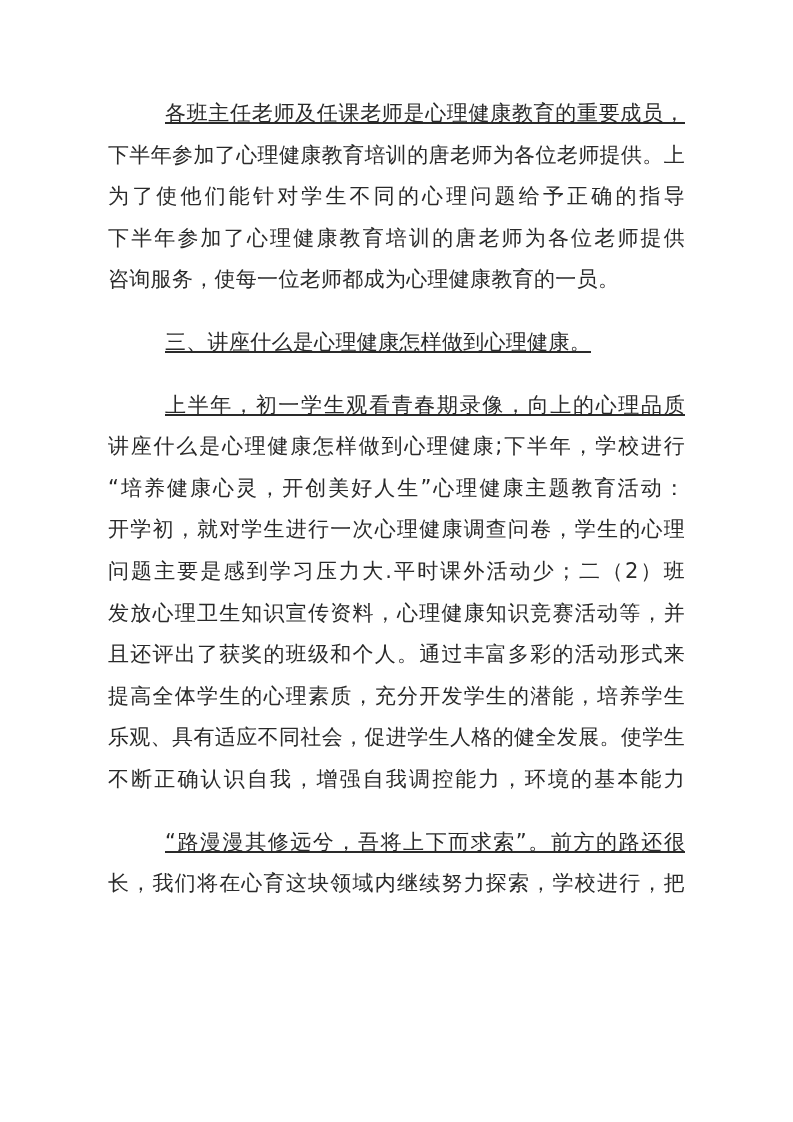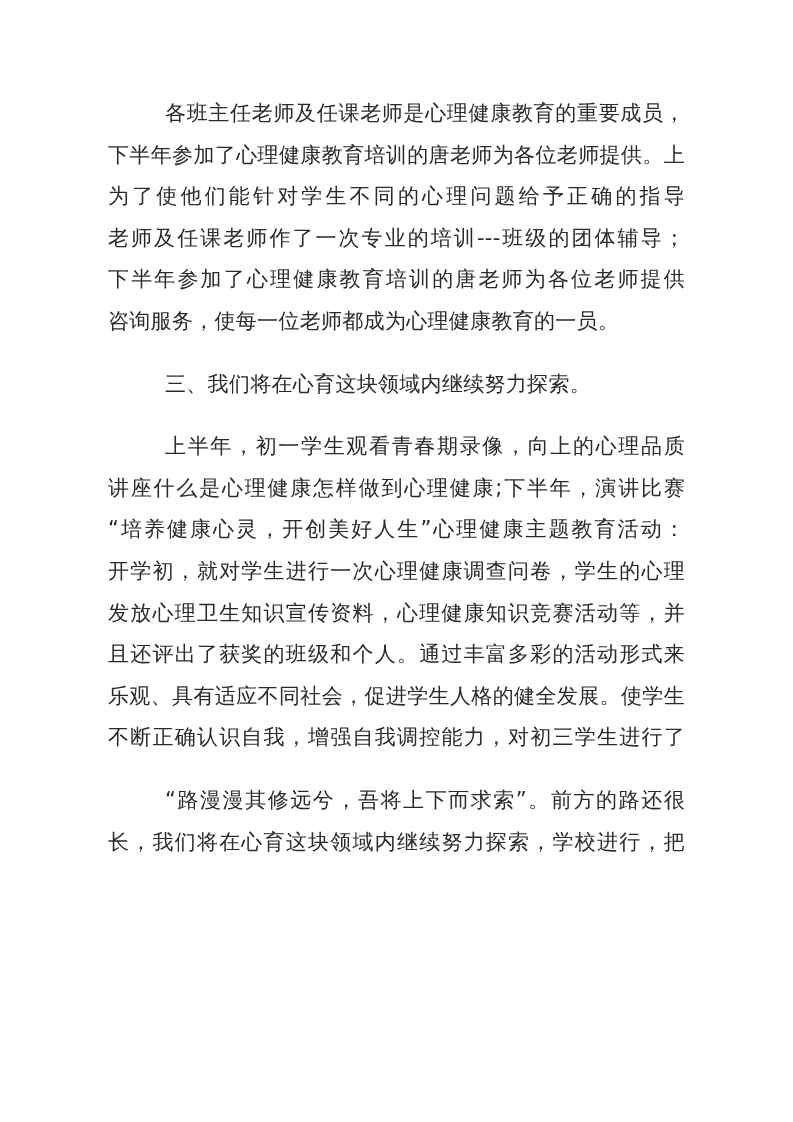--- a/index.html
+++ b/index.html
@@ -37,50 +37,52 @@
     text-align-last: justify;
     overflow: hidden;
     white-space: nowrap;
   }
   .line.plain {
     text-align: center;
     text-align-last: left;
   }
   .line.indent {
     text-indent: 57px;
+    text-decoration: underline;
   }
 </style>
 </head>
 <body>
 
 <div class="page">
   <div class="text-block">
 
     <div class="para">
       <div class="line indent">各班主任老师及任课老师是心理健康教育的重要成员，</div>
       <div class="line">下半年参加了心理健康教育培训的唐老师为各位老师提供。上</div>
       <div class="line">为了使他们能针对学生不同的心理问题给予正确的指导</div>
-      <div class="line">老师及任课老师作了一次专业的培训---班级的团体辅导；</div>
       <div class="line">下半年参加了心理健康教育培训的唐老师为各位老师提供</div>
       <div class="line plain">咨询服务，使每一位老师都成为心理健康教育的一员。</div>
     </div>
 
     <div class="para">
-      <div class="line plain indent">三、我们将在心育这块领域内继续努力探索。</div>
+      <div class="line plain indent">三、讲座什么是心理健康怎样做到心理健康。</div>
     </div>
 
     <div class="para">
       <div class="line indent">上半年，初一学生观看青春期录像，向上的心理品质</div>
-      <div class="line">讲座什么是心理健康怎样做到心理健康;下半年，演讲比赛</div>
+      <div class="line">讲座什么是心理健康怎样做到心理健康;下半年，学校进行</div>
       <div class="line">“培养健康心灵，开创美好人生”心理健康主题教育活动：</div>
       <div class="line">开学初，就对学生进行一次心理健康调查问卷，学生的心理</div>
+      <div class="line">问题主要是感到学习压力大.平时课外活动少；二（2）班</div>
       <div class="line">发放心理卫生知识宣传资料，心理健康知识竞赛活动等，并</div>
       <div class="line">且还评出了获奖的班级和个人。通过丰富多彩的活动形式来</div>
+      <div class="line">提高全体学生的心理素质，充分开发学生的潜能，培养学生</div>
       <div class="line">乐观、具有适应不同社会，促进学生人格的健全发展。使学生</div>
-      <div class="line">不断正确认识自我，增强自我调控能力，对初三学生进行了</div>
+      <div class="line">不断正确认识自我，增强自我调控能力，环境的基本能力</div>
     </div>
 
     <div class="para">
       <div class="line indent">“路漫漫其修远兮，吾将上下而求索”。前方的路还很</div>
       <div class="line">长，我们将在心育这块领域内继续努力探索，学校进行，把</div>
     </div>
 
   </div>
 </div>
 

